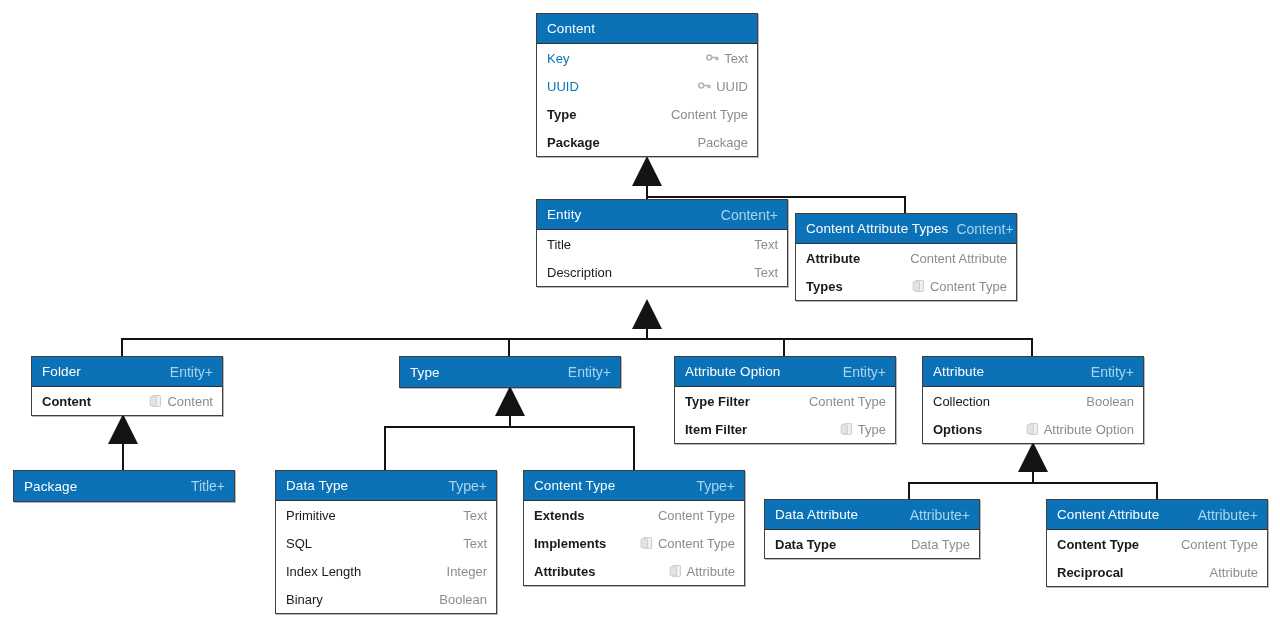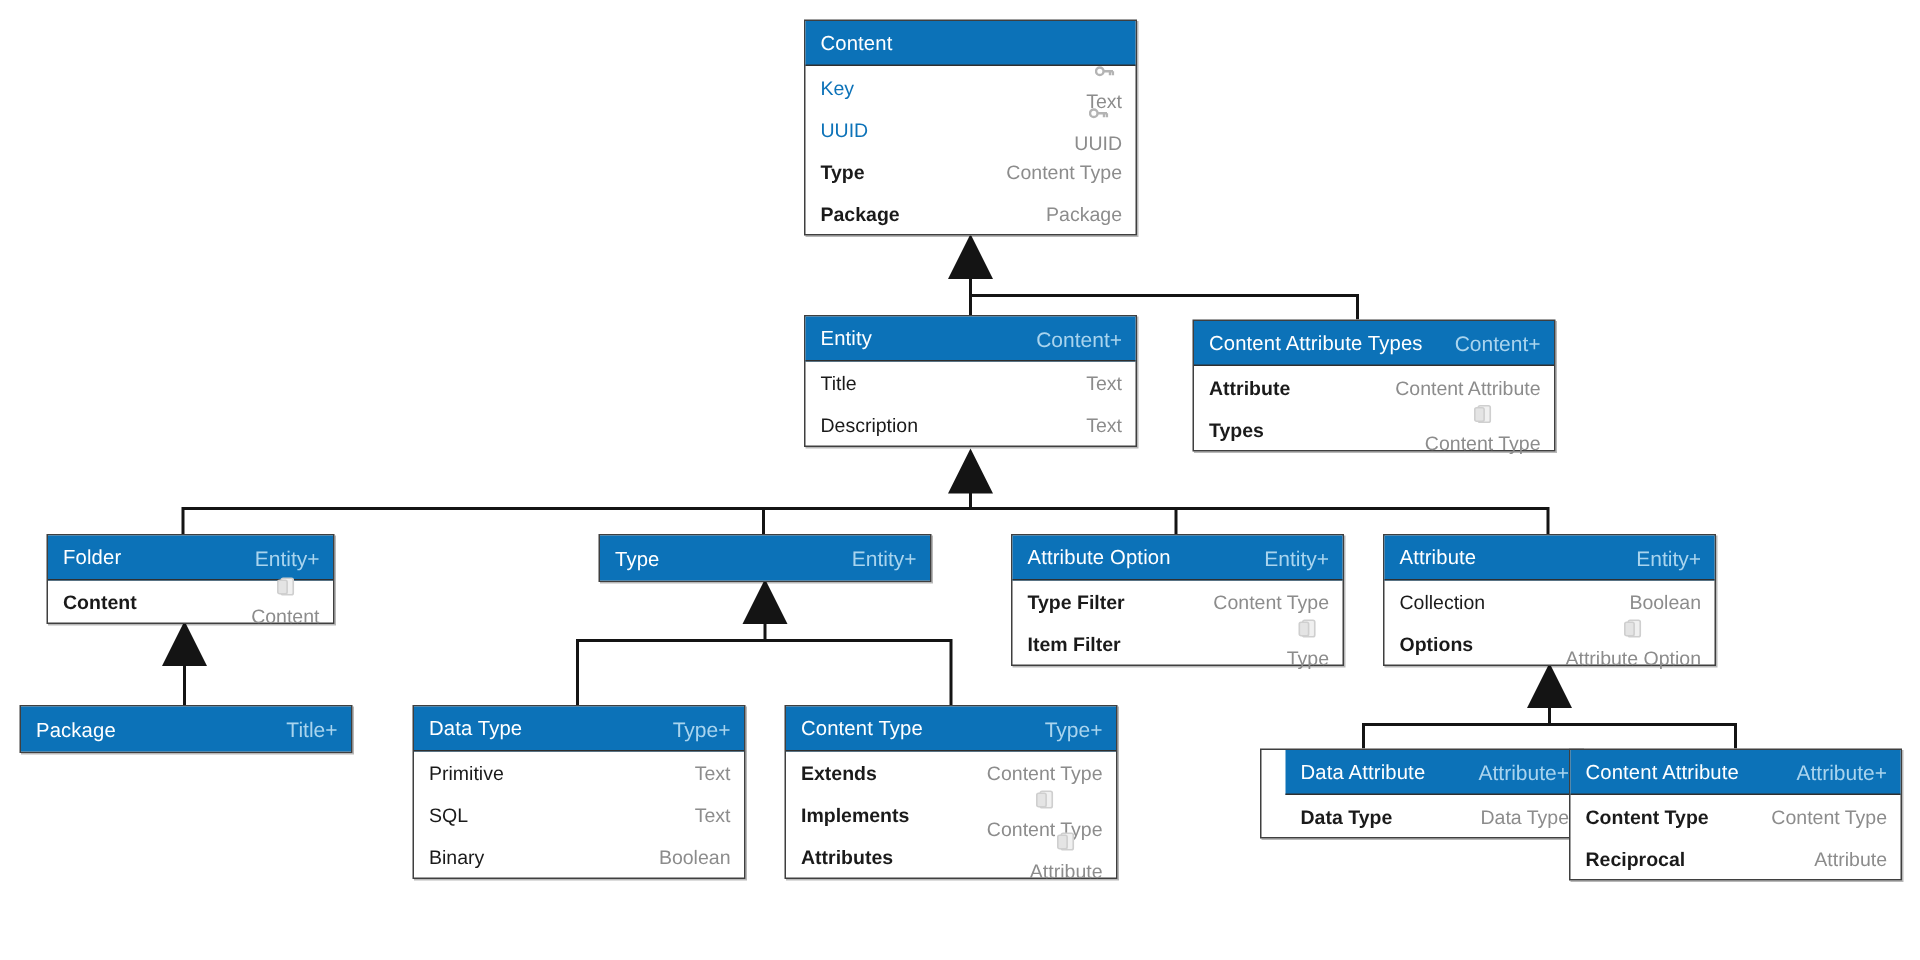--- a/index.html
+++ b/index.html
@@ -80,21 +80,20 @@
     color: #1a1a1a;
   }
   .attr-name.bold { font-weight: bold; }
   .attr-name.keyed { color: #0c72b8; font-weight: normal; }
   .attr-type {
     font-size: 13px;
     color: #8c8c8c;
     display: flex;
     align-items: center;
     gap: 5px;
-    flex-direction: column;
   }
   .type-icon {
     display: inline-block;
     width: 13px;
     height: 14px;
     flex: 0 0 auto;
     position: relative;
   }
   .type-icon svg { display: block; }
   .line { stroke: #141414; stroke-width: 2; fill: none; }
@@ -177,41 +176,41 @@
           </span>
         </div>
         <div class="attr-row">
           <span class="attr-name bold">Package</span>
           <span class="attr-type">
             <span>Package</span>
           </span>
         </div>
       </div>
     </div>
-    <div class="entity-box" style="left: 536px; top: 210px; width: 222px;">
+    <div class="entity-box" style="left: 536px; top: 199px; width: 252px;">
       <div class="entity-header">
         <span class="entity-title">Entity</span>
         <span class="entity-parent">Content+</span>
       </div>
       <div class="entity-rows">
         <div class="attr-row">
           <span class="attr-name">Title</span>
           <span class="attr-type">
             <span>Text</span>
           </span>
         </div>
         <div class="attr-row">
           <span class="attr-name">Description</span>
           <span class="attr-type">
             <span>Text</span>
           </span>
         </div>
       </div>
     </div>
-    <div class="entity-box" style="left: 795px; top: 213px; width: 242px;">
+    <div class="entity-box" style="left: 795px; top: 213px; width: 222px;">
       <div class="entity-header">
         <span class="entity-title">Content Attribute Types</span>
         <span class="entity-parent">Content+</span>
       </div>
       <div class="entity-rows">
         <div class="attr-row">
           <span class="attr-name bold">Attribute</span>
           <span class="attr-type">
             <span>Content Attribute</span>
           </span>
@@ -326,20 +325,26 @@
             <span>Text</span>
           </span>
         </div>
         <div class="attr-row">
           <span class="attr-name">SQL</span>
           <span class="attr-type">
             <span>Text</span>
           </span>
         </div>
         <div class="attr-row">
+          <span class="attr-name">Index Length</span>
+          <span class="attr-type">
+            <span>Integer</span>
+          </span>
+        </div>
+        <div class="attr-row">
           <span class="attr-name">Binary</span>
           <span class="attr-type">
             <span>Boolean</span>
           </span>
         </div>
       </div>
     </div>
     <div class="entity-box" style="left: 523px; top: 470px; width: 222px;">
       <div class="entity-header">
         <span class="entity-title">Content Type</span>
@@ -371,21 +376,21 @@
               <svg width="13" height="14" viewBox="0 0 13 14">
                 <rect x="3.5" y="1.5" width="8" height="11" rx="1.2" fill="#f0f0f0" stroke="#cfcfcf" stroke-width="1.1"></rect>
                 <rect x="1.2" y="2.8" width="6.2" height="9" rx="1.2" fill="#e4e4e4" stroke="#cfcfcf" stroke-width="1.1"></rect>
               </svg>
             </span>
             <span>Attribute</span>
           </span>
         </div>
       </div>
     </div>
-    <div class="entity-box" style="left: 840px; top: 499px; width: 216px; padding-left: 16px;">
+    <div class="entity-box" style="left: 764px; top: 499px; width: 216px;">
       <div class="entity-header">
         <span class="entity-title">Data Attribute</span>
         <span class="entity-parent">Attribute+</span>
       </div>
       <div class="entity-rows">
         <div class="attr-row">
           <span class="attr-name bold">Data Type</span>
           <span class="attr-type">
             <span>Data Type</span>
           </span>

